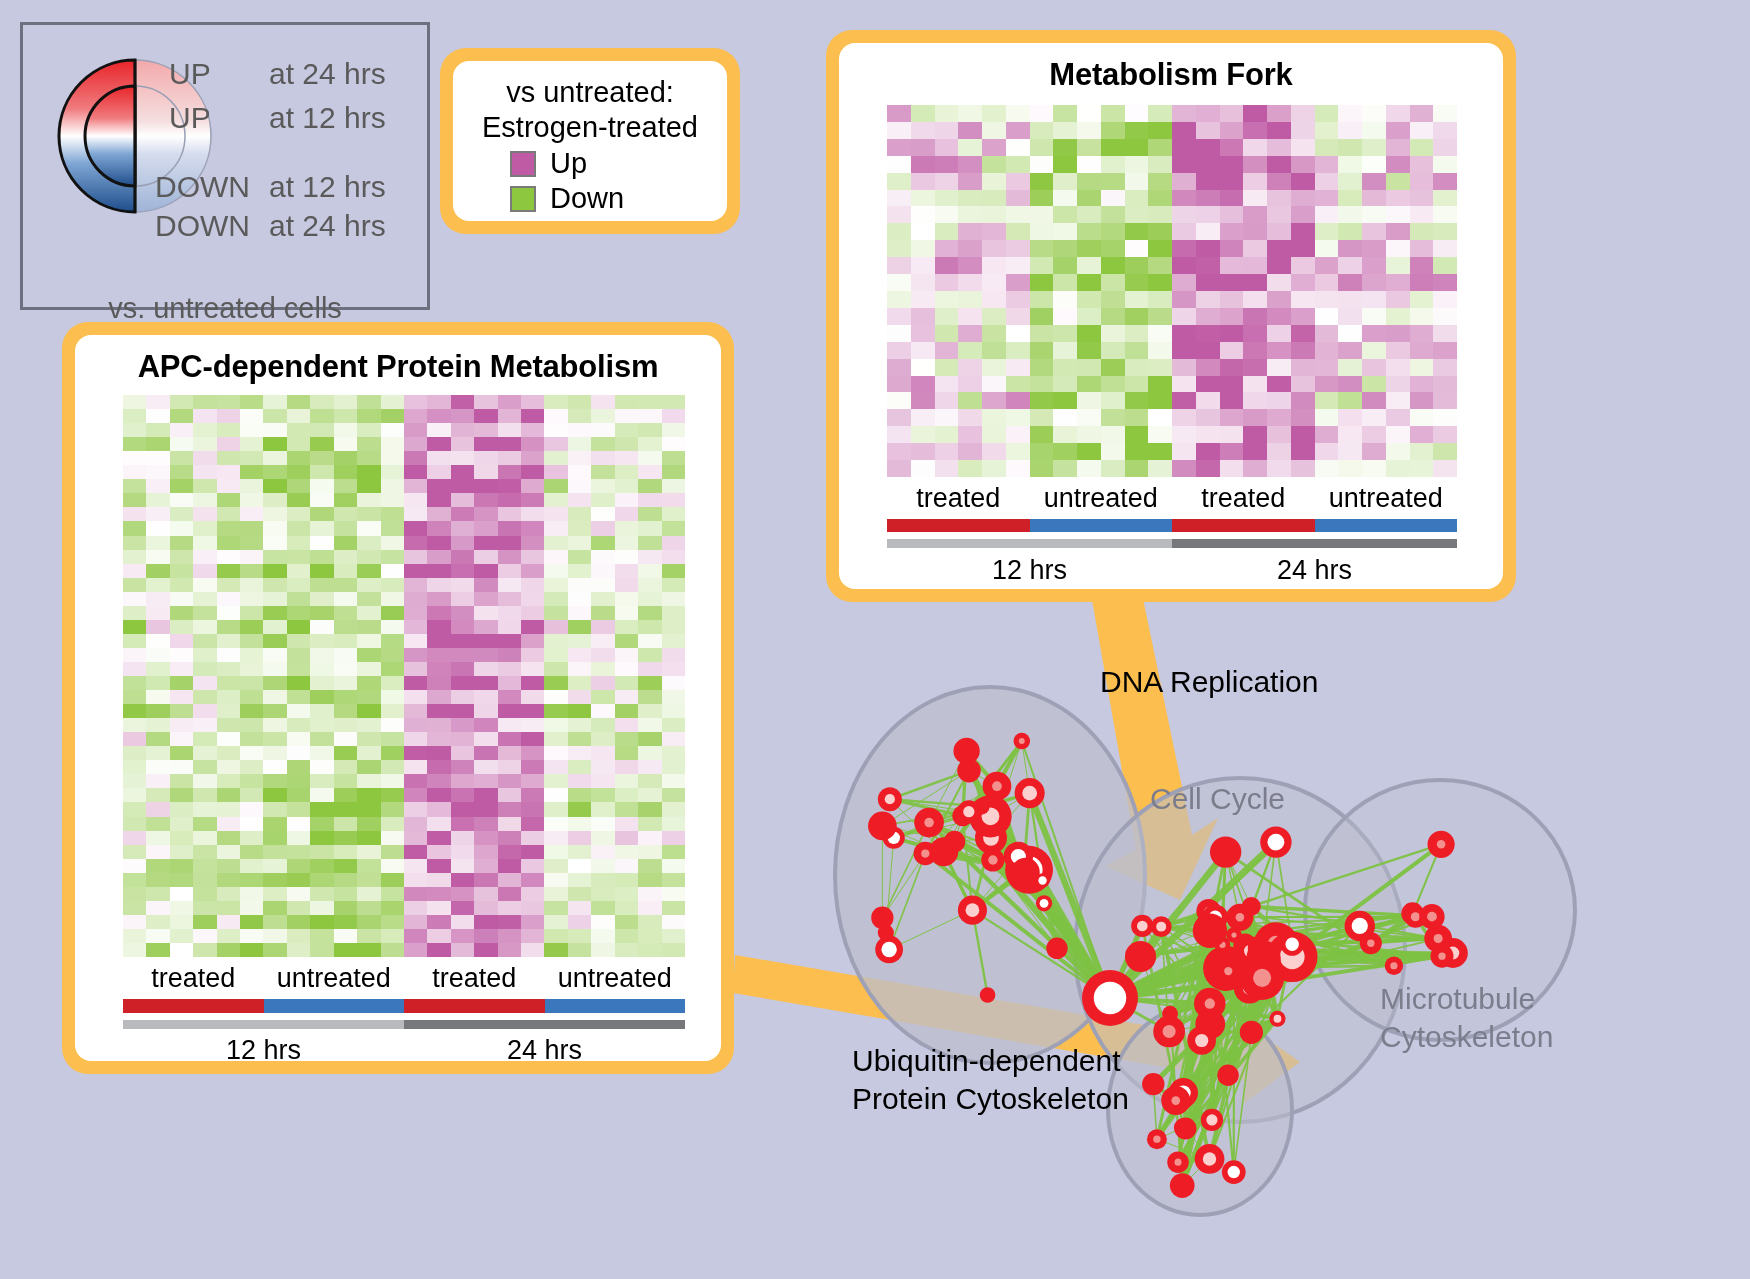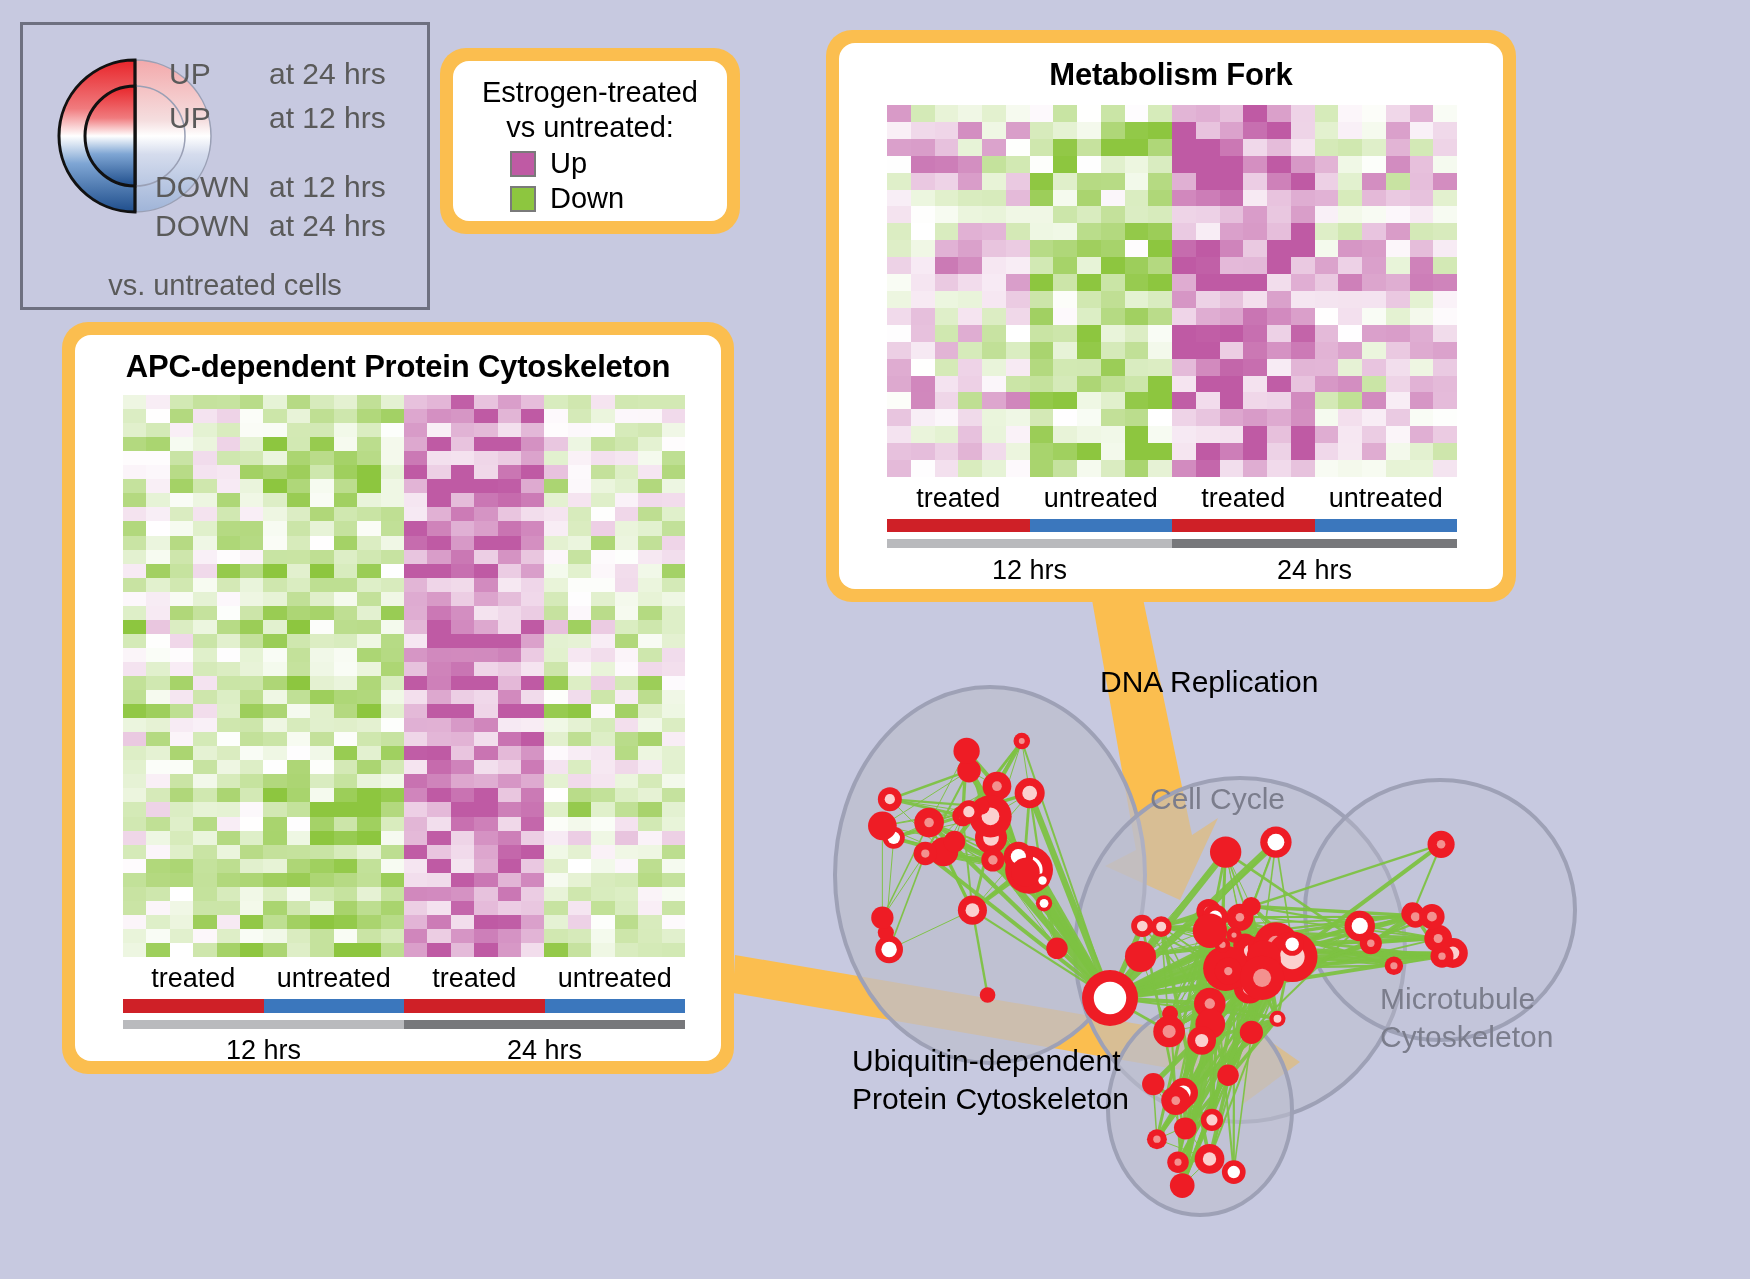--- a/index.html
+++ b/index.html
@@ -95,27 +95,27 @@
 
   <span class="cl-txt" style="left:146px;top:76px;">UP</span>
   <span class="cl-txt" style="left:246px;top:76px;">at 12 hrs</span>
 
   <span class="cl-txt" style="left:132px;top:145px;">DOWN</span>
   <span class="cl-txt" style="left:246px;top:145px;">at 12 hrs</span>
 
   <span class="cl-txt" style="left:132px;top:184px;">DOWN</span>
   <span class="cl-txt" style="left:246px;top:184px;">at 24 hrs</span>
 
-  <div class="cl-foot" style="top:242px;">vs. untreated cells</div>
+  <div class="cl-foot" style="top:265px;">vs. untreated cells</div>
 </div>
 
 <div class="panel" id="legend-panel">
   <div class="panel-inner">
+    <div class="lg-line">vs untreated:</div>
     <div class="lg-line">Estrogen-treated</div>
-    <div class="lg-line">vs untreated:</div>
     <div class="lg-row">
       <span class="lg-sw" id="sw-up" style="background: rgb(191, 90, 164);"></span>
       <span class="lg-lbl">Up</span>
     </div>
     <div class="lg-row">
       <span class="lg-sw" id="sw-down" style="background: rgb(141, 198, 63);"></span>
       <span class="lg-lbl">Down</span>
     </div>
   </div>
 </div>
@@ -678,21 +678,21 @@
       </div>
     <div class="time-labels" style="left:48px;top:512px;width:570px;">
       <span>12 hrs</span>
       <span>24 hrs</span>
     </div>
   </div>
 </div>
 
 <div class="panel" id="panel-apc" style="left:62px;top:322px;width:672px;height:752px;">
   <div class="panel-inner">
-    <div class="panel-title">APC-dependent Protein Cytoskeleton</div>
+    <div class="panel-title">APC-dependent Protein Metabolism</div>
     <div class="hm" id="hm-apc" style="left: 48px; top: 60px; width: 562px; height: 562px; grid-template-columns: repeat(24, 1fr); grid-template-rows: repeat(40, 1fr);">
         <div style="background: rgb(238, 246, 226);"></div>
         <div style="background: rgb(248, 237, 245);"></div>
         <div style="background: rgb(210, 233, 180);"></div>
         <div style="background: rgb(197, 226, 157);"></div>
         <div style="background: rgb(198, 227, 159);"></div>
         <div style="background: rgb(185, 220, 137);"></div>
         <div style="background: rgb(230, 243, 214);"></div>
         <div style="background: rgb(182, 218, 132);"></div>
         <div style="background: rgb(215, 235, 188);"></div>

